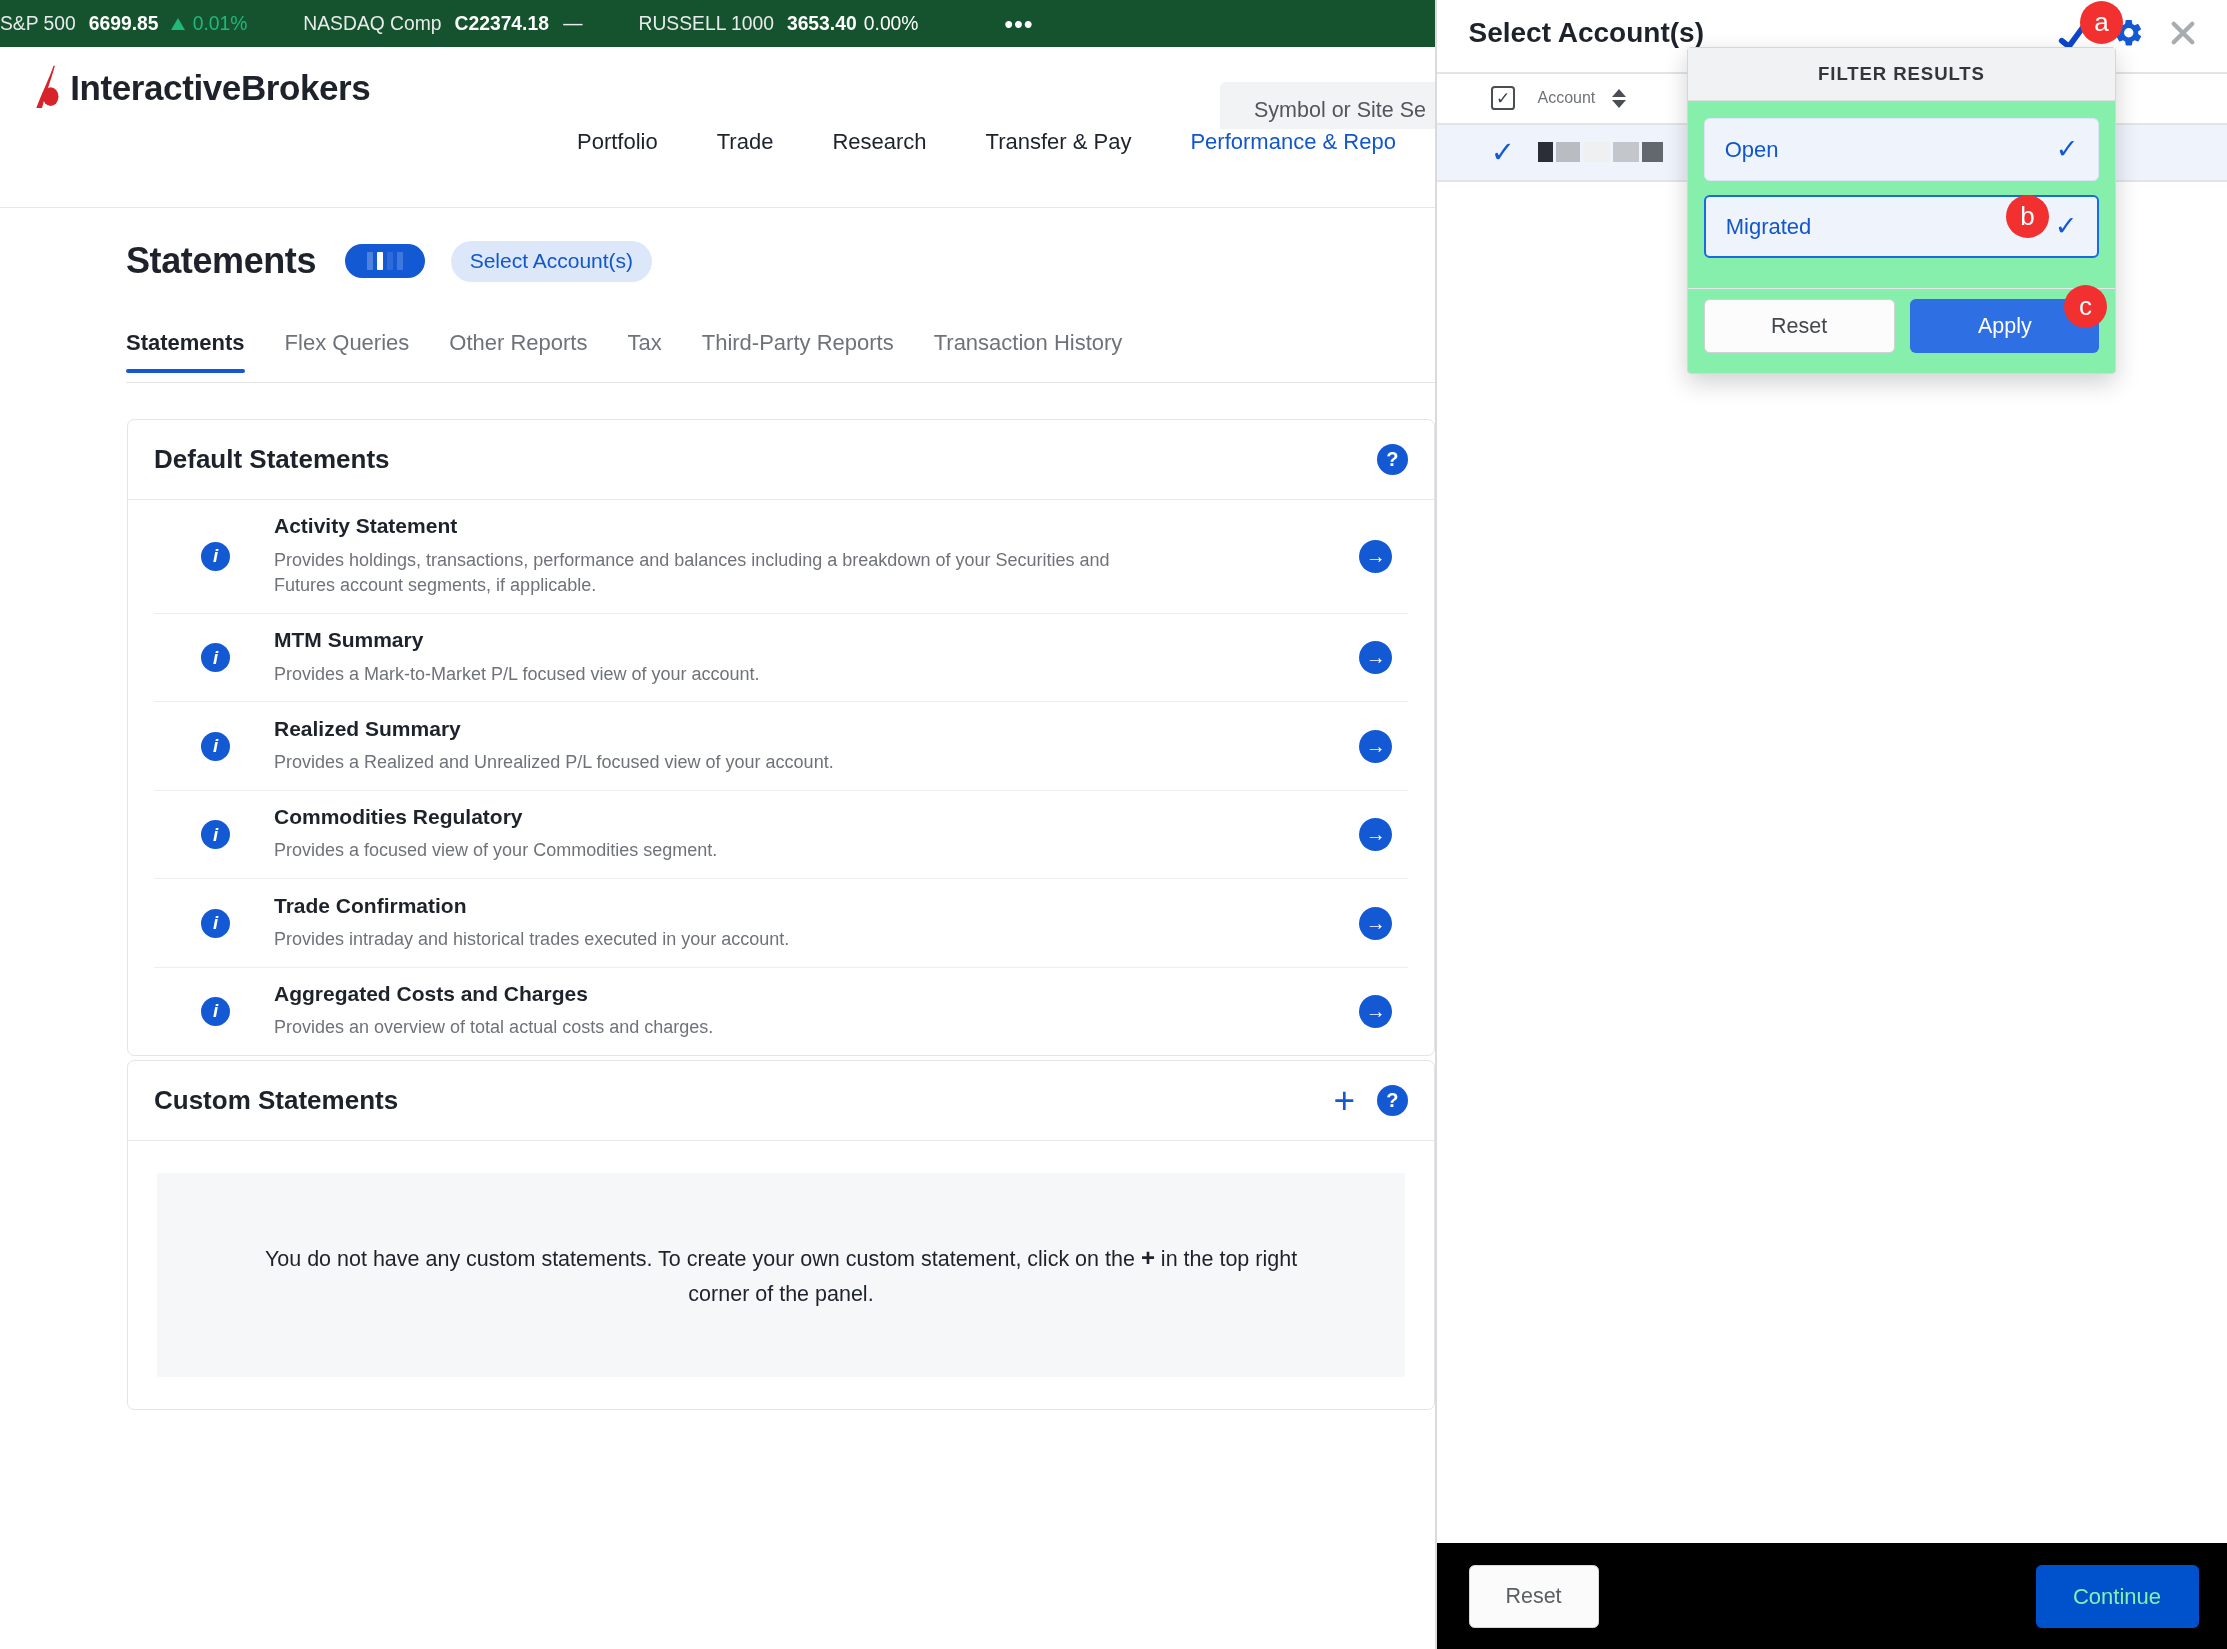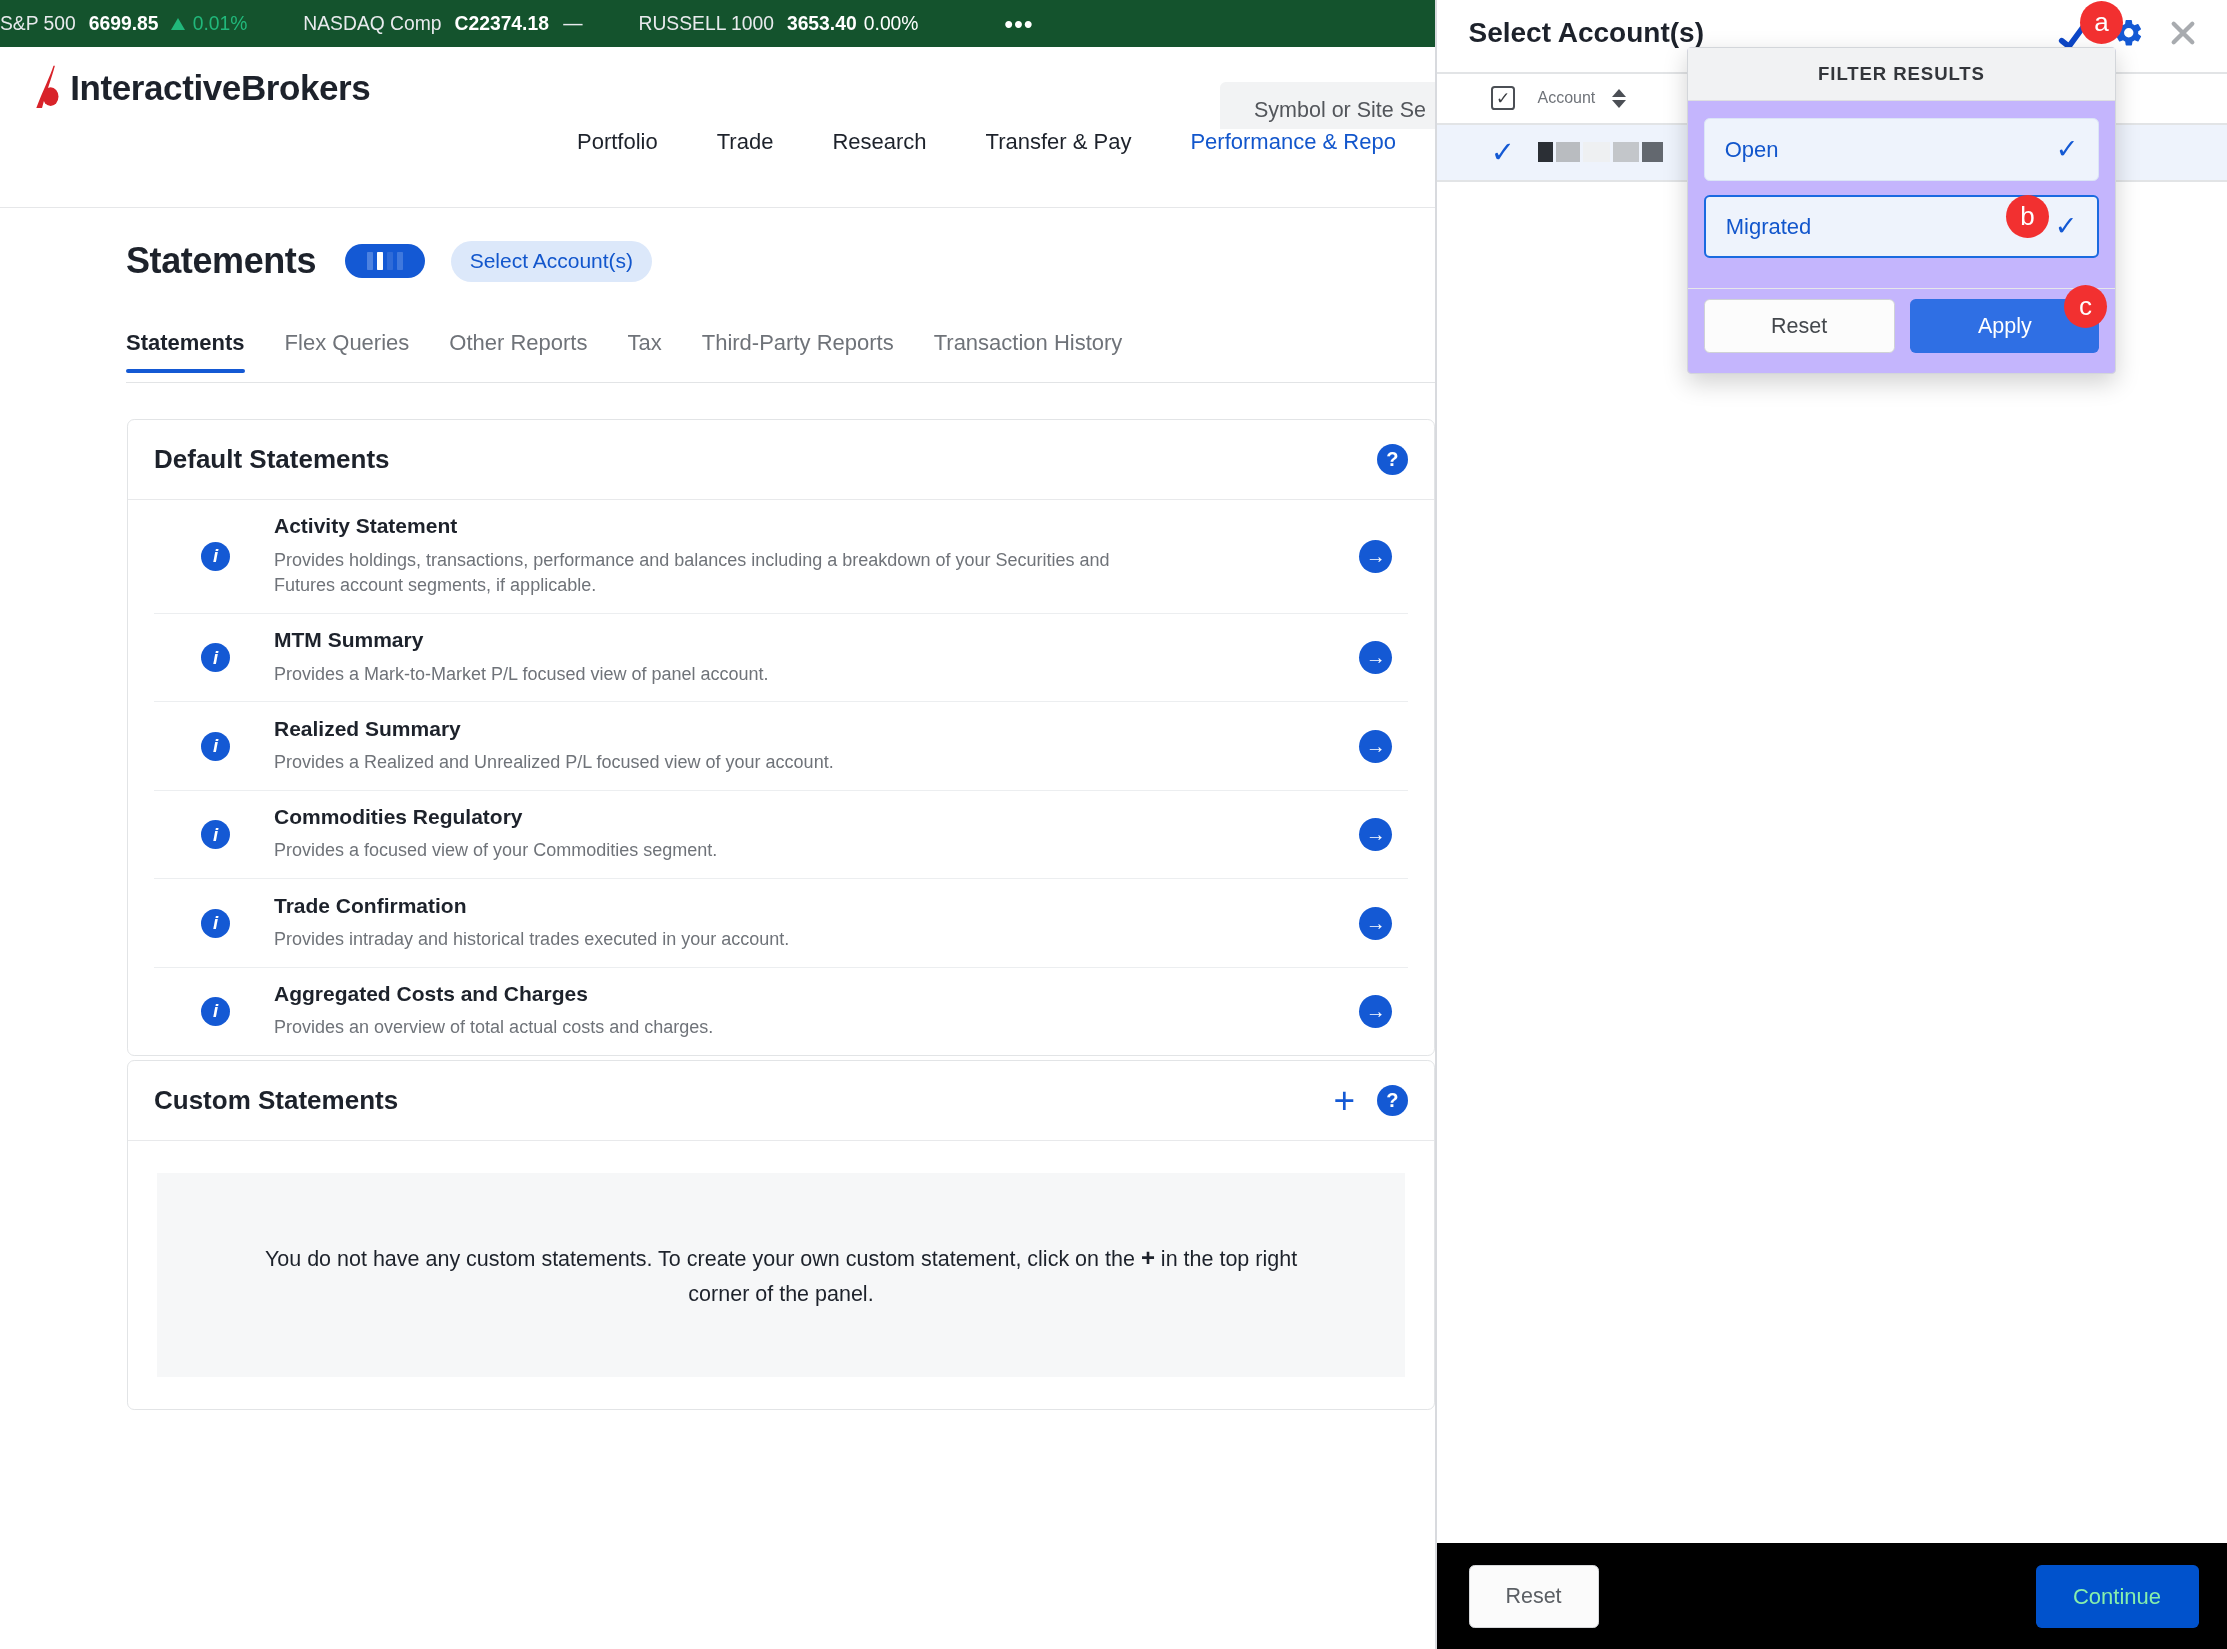--- a/index.html
+++ b/index.html
@@ -238,21 +238,21 @@
   .redact i.s2 { width: 24px; background: #b9bcc0; }
   .redact i.s3 { width: 27px; background: #eef0f2; }
   .redact i.s4 { width: 26px; background: #c3c6ca; }
   .redact i.s5 { width: 21.5px; background: #63686f; }
   .status-val { font-size: 23px; color: #2b2f35; }
 
   
   .filter-dd {
     position: absolute; top: 47px; left: 250px;
     width: 429px;
-    background: #c4b5fd;
+    background: #86efac;
     border: 1.4px solid #d3d6da; border-radius: 4.3px;
     box-shadow: 0 8.6px 24px rgba(0,0,0,0.18);
     z-index: 60;
   }
   .fd-head {
     height: 53px; background: #f1f2f3;
     border-bottom: 1.4px solid #dedfe2;
     display: flex; align-items: center; justify-content: center;
     font-size: 18.6px; font-weight: 700; color: #33363b; letter-spacing: 0.9px;
   }
@@ -409,21 +409,21 @@
           <span class="stmt-name" style="display:block">Activity Statement</span>
           <span class="stmt-desc" style="display:block">Provides holdings, transactions, performance and balances including a breakdown of your Securities and Futures account segments, if applicable.</span>
         </span>
         <span class="icon-arrow">→</span>
       </div>
 
       <div class="stmt-row">
         <span class="icon-info">i</span>
         <span class="stmt-text">
           <span class="stmt-name" style="display:block">MTM Summary</span>
-          <span class="stmt-desc" style="display:block">Provides a Mark-to-Market P/L focused view of panel account.</span>
+          <span class="stmt-desc" style="display:block">Provides a Mark-to-Market P/L focused view of your account.</span>
         </span>
         <span class="icon-arrow">→</span>
       </div>
 
       <div class="stmt-row">
         <span class="icon-info">i</span>
         <span class="stmt-text">
           <span class="stmt-name" style="display:block">Realized Summary</span>
           <span class="stmt-desc" style="display:block">Provides a Realized and Unrealized P/L focused view of your account.</span>
         </span>

